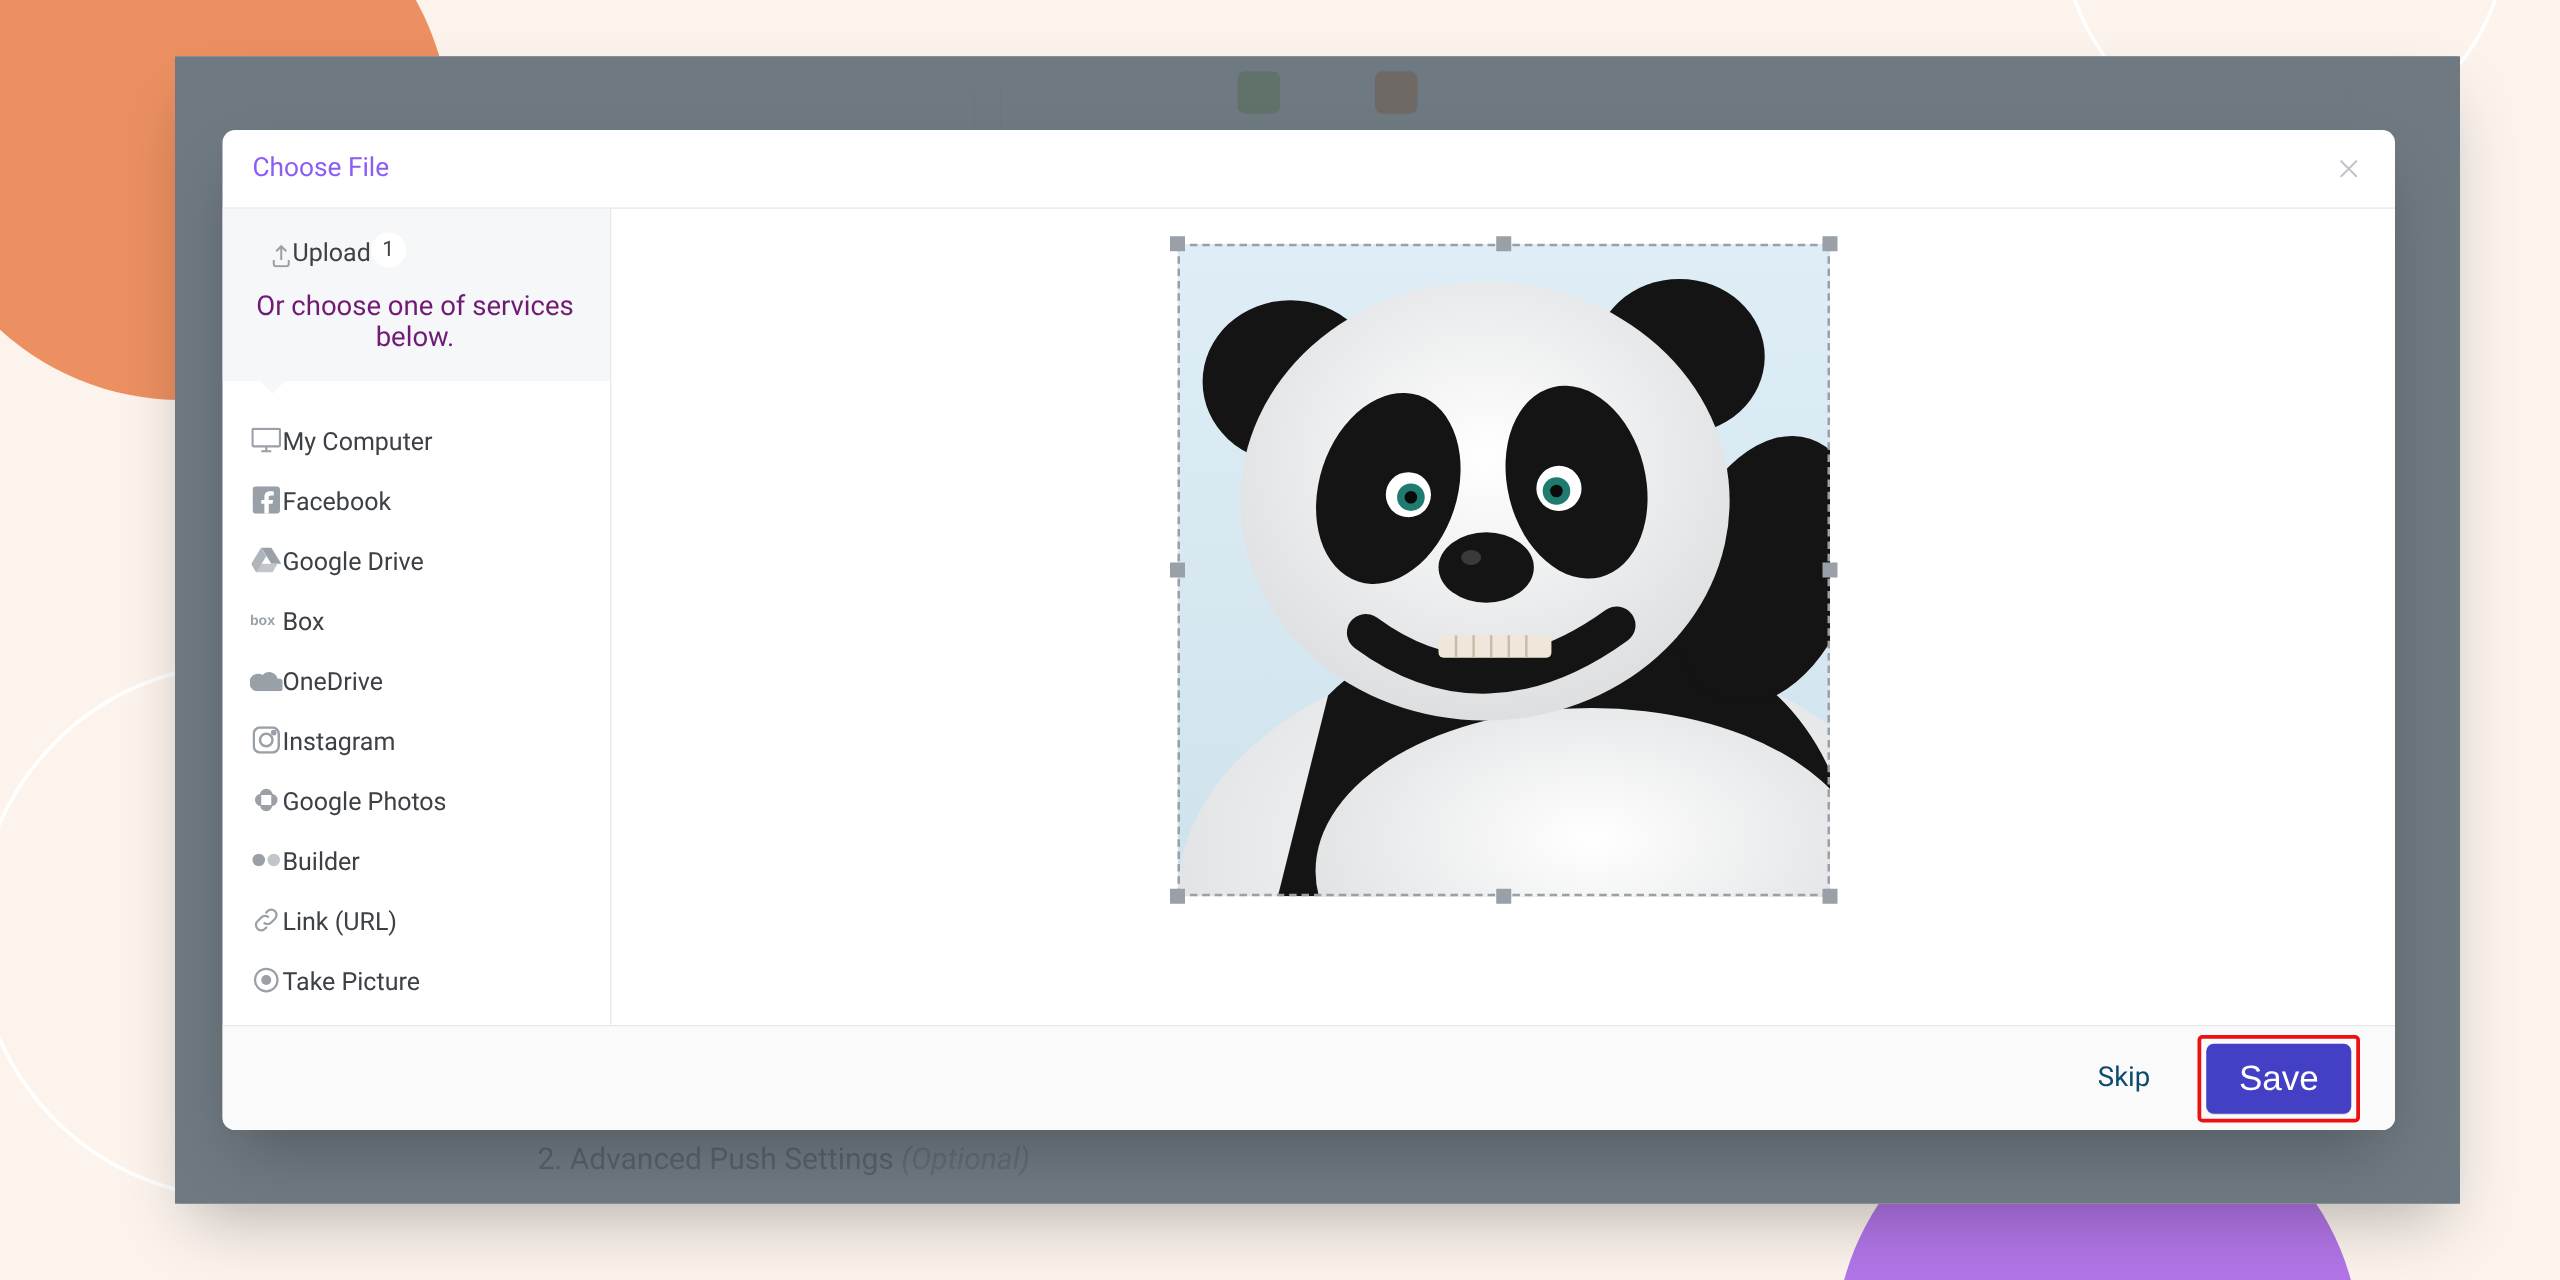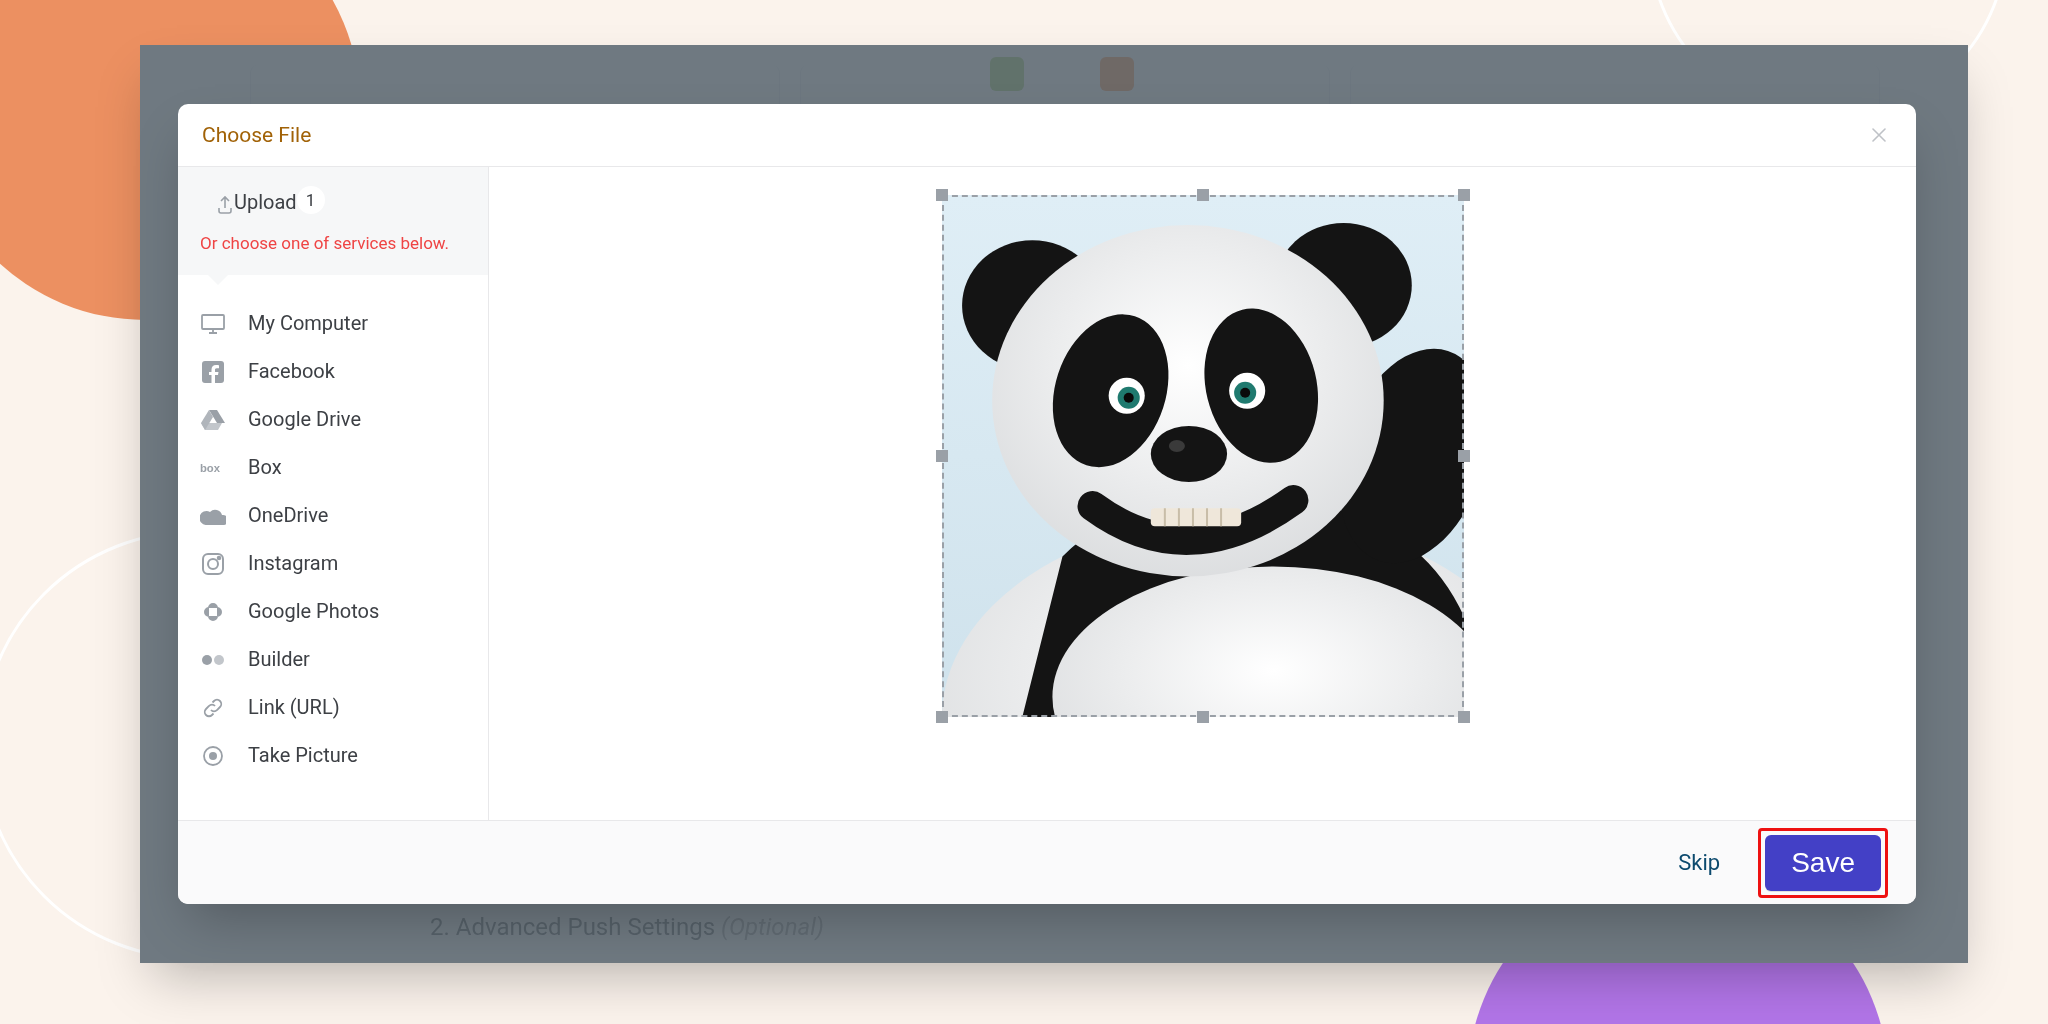--- a/index.html
+++ b/index.html
@@ -20,36 +20,36 @@
     .bg-title { position: absolute; color: #34383d; font-size: 26px; font-weight: 500; top: 58px; }
     .bg-card-border { position: absolute; top: 20px; height: 70px; border-left: 1px solid #e2e6ea; border-right: 1px solid #e2e6ea; border-top-left-radius: 8px; border-top-right-radius: 8px; }
     .bg-icon { position: absolute; width: 34px; height: 34px; border-radius: 6px; top: 12px; }
     .bg-mask { position: absolute; inset: 0; background: rgba(91,103,112,0.88); }
     .bg-line { position: absolute; color: #34383d; font-size: 24px; bottom: 22px; left: 290px; }
     .bg-line .opt { color: #888; font-style: italic; }
 
     
     .modal { position: absolute; left: 178px; top: 104px; width: 1738px; height: 800px; background: #fff; border-radius: 10px; box-shadow: 0 25px 50px -12px rgba(0,0,0,.25); display: flex; flex-direction: column; overflow: hidden; }
     .modal-header { height: 63px; border-bottom: 1px solid #e8e8ea; display: flex; align-items: center; padding: 0 24px; justify-content: space-between; }
-    .modal-title { color: #a16207; font-size: 21px; }
+    .modal-title { color: #8b5cf6; font-size: 21px; }
     .close-x { color: #bfc2c7; font-size: 22px; padding: 4px 6px; cursor: pointer; }
 
     .modal-body { flex: 1; display: flex; min-height: 0; }
 
     .sidebar { width: 311px; border-right: 1px solid #e8e8ea; display: flex; flex-direction: column; }
     .upload-tab { background: #f6f7f8; padding: 19px 24px 19px 38px; display: flex; align-items: flex-end; cursor: pointer; }
     .upload-tab .icon { width: 18px; height: 20px; color: #9aa0a7; display:flex; align-items:center; justify-content:center; }
     .upload-tab .lbl { color: #3d4045; font-size: 20px; }
     .upload-tab .badge { background: #fff; border-radius: 999px; min-width: 28px; height: 28px; display: inline-flex; align-items: center; justify-content: center; color: #3d4045; font-size: 17px; }
 
-    .hint { background: #f6f7f8; padding: 0 24px 22px 22px; color: #ef4444; font-size: 17px; position: relative; }
+    .hint { background: #f6f7f8; padding: 0 24px 22px 22px; color: #701a75; font-size: 22px; position: relative; text-align: center; }
     .caret { position: absolute; left: 28px; bottom: -10px; width: 0; height: 0; border-left: 12px solid transparent; border-right: 12px solid transparent; border-top: 12px solid #f6f7f8; }
 
     .source-list { padding: 24px 0 8px 0; overflow: auto; }
-    .source-item { display: flex; align-items: flex-end; gap: 22px; padding: 12px 22px; cursor: pointer; }
+    .source-item { display: flex; align-items: flex-start; padding: 12px 22px; cursor: pointer; }
     .source-item .icon { width: 26px; height: 22px; display: flex; align-items: center; justify-content: center; color: #9aa0a7; }
     .source-item .lbl { color: #3d4045; font-size: 20px; }
 
     .preview-area { flex: 1; display: flex; align-items: flex-start; justify-content: center; padding-top: 28px; }
     .crop-wrap { position: relative; width: 522px; height: 522px; }
     .marching { position: absolute; inset: 0; border: 2px dashed #9aa0a7; }
     .handle { position: absolute; width: 12px; height: 12px; background: #9aa0a7; }
     .h-tl { top: -6px; left: -6px; } .h-tm { top: -6px; left: calc(50% - 6px); } .h-tr { top: -6px; right: -6px; }
     .h-ml { top: calc(50% - 6px); left: -6px; } .h-mr { top: calc(50% - 6px); right: -6px; }
     .h-bl { bottom: -6px; left: -6px; } .h-bm { bottom: -6px; left: calc(50% - 6px); } .h-br { bottom: -6px; right: -6px; }

